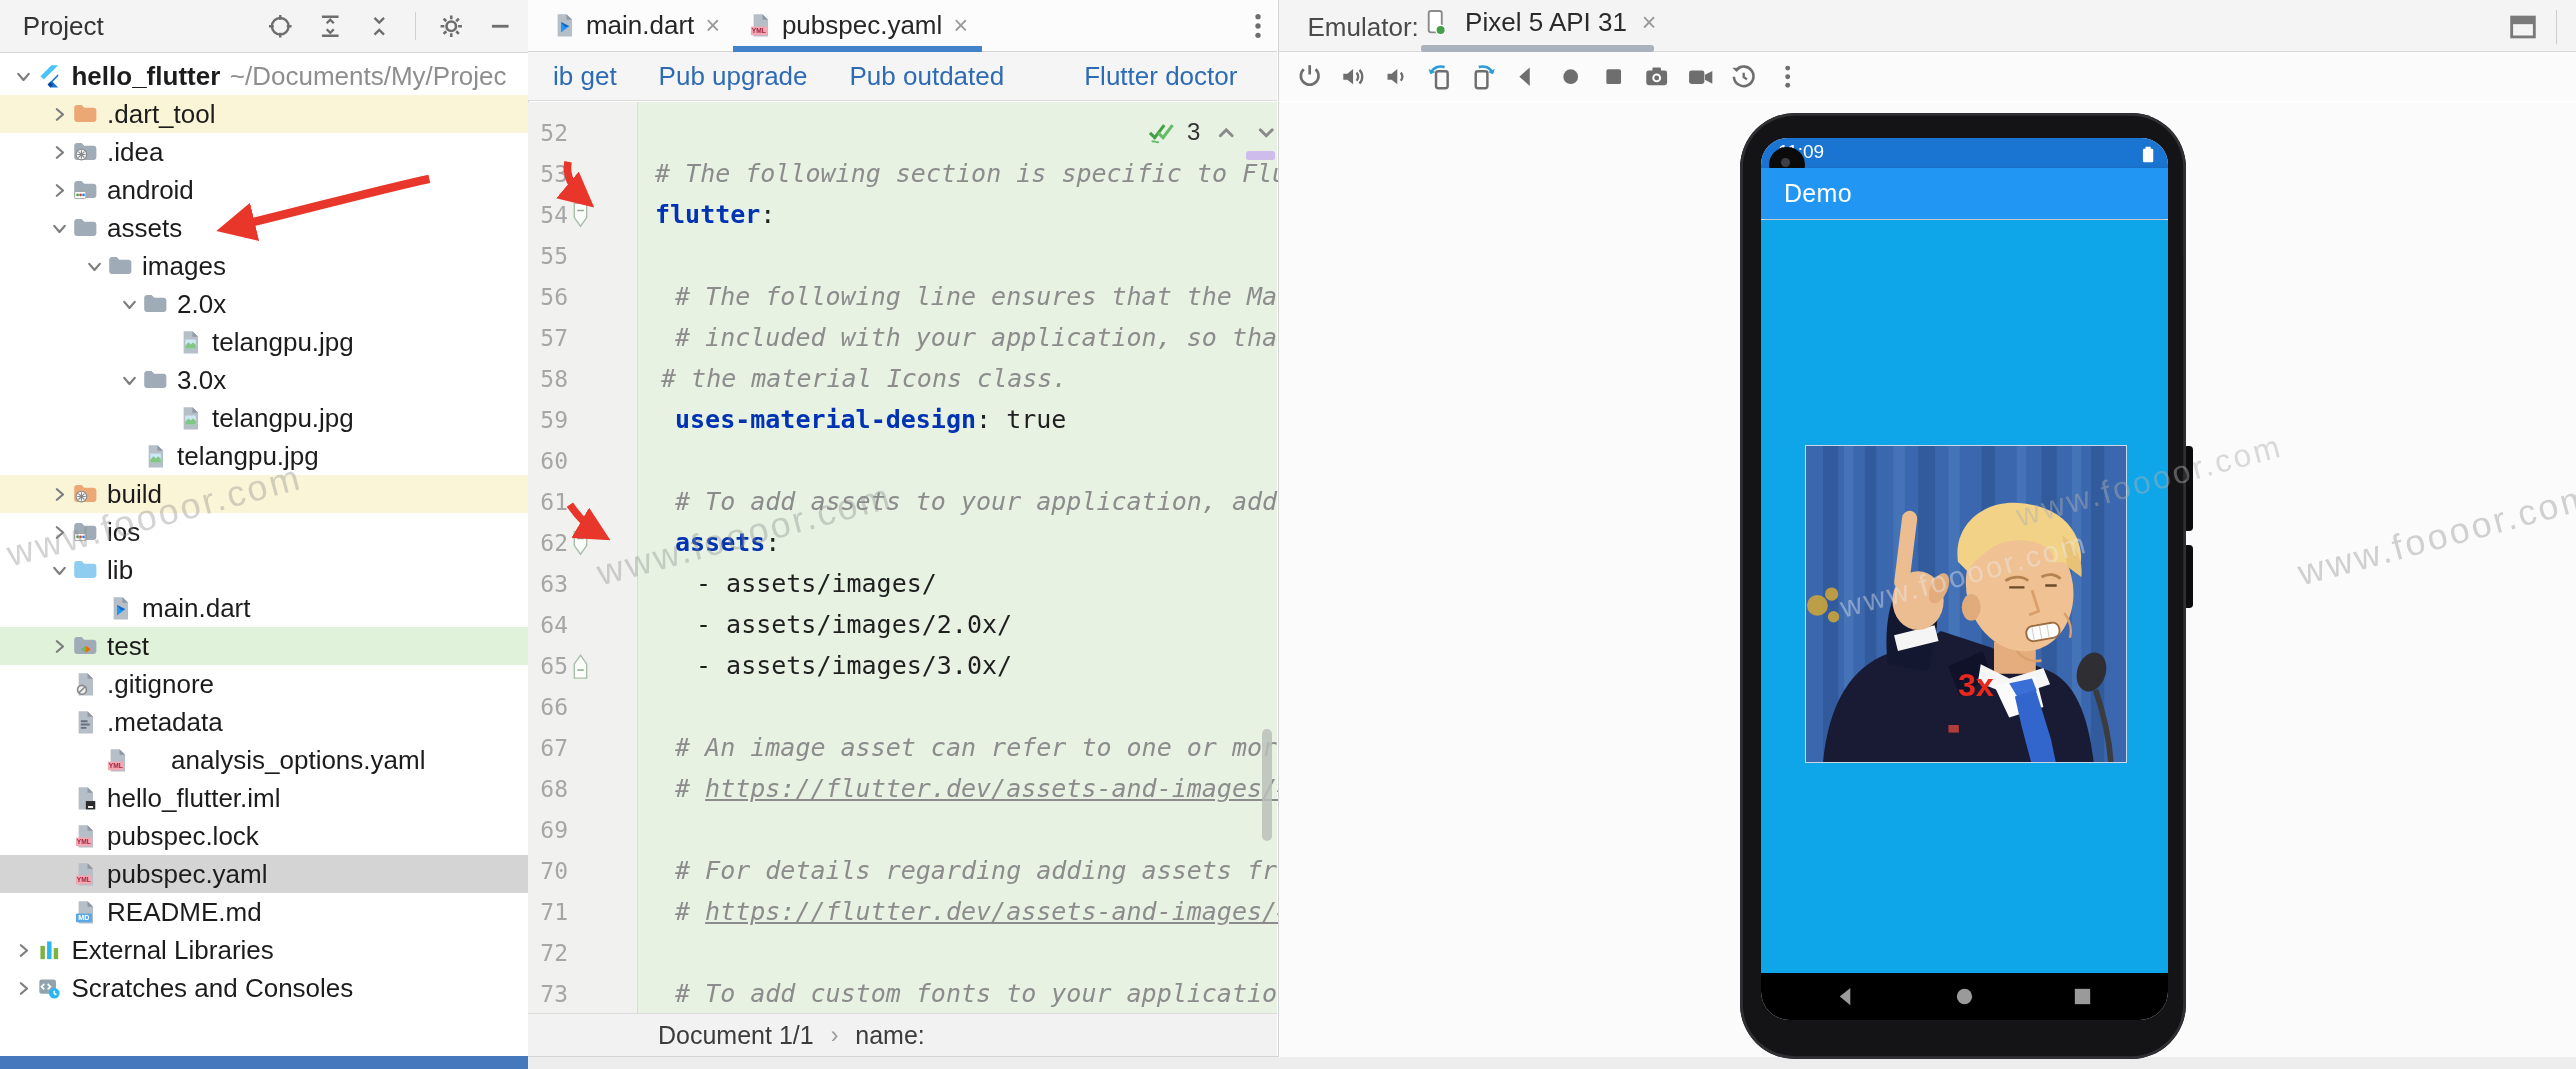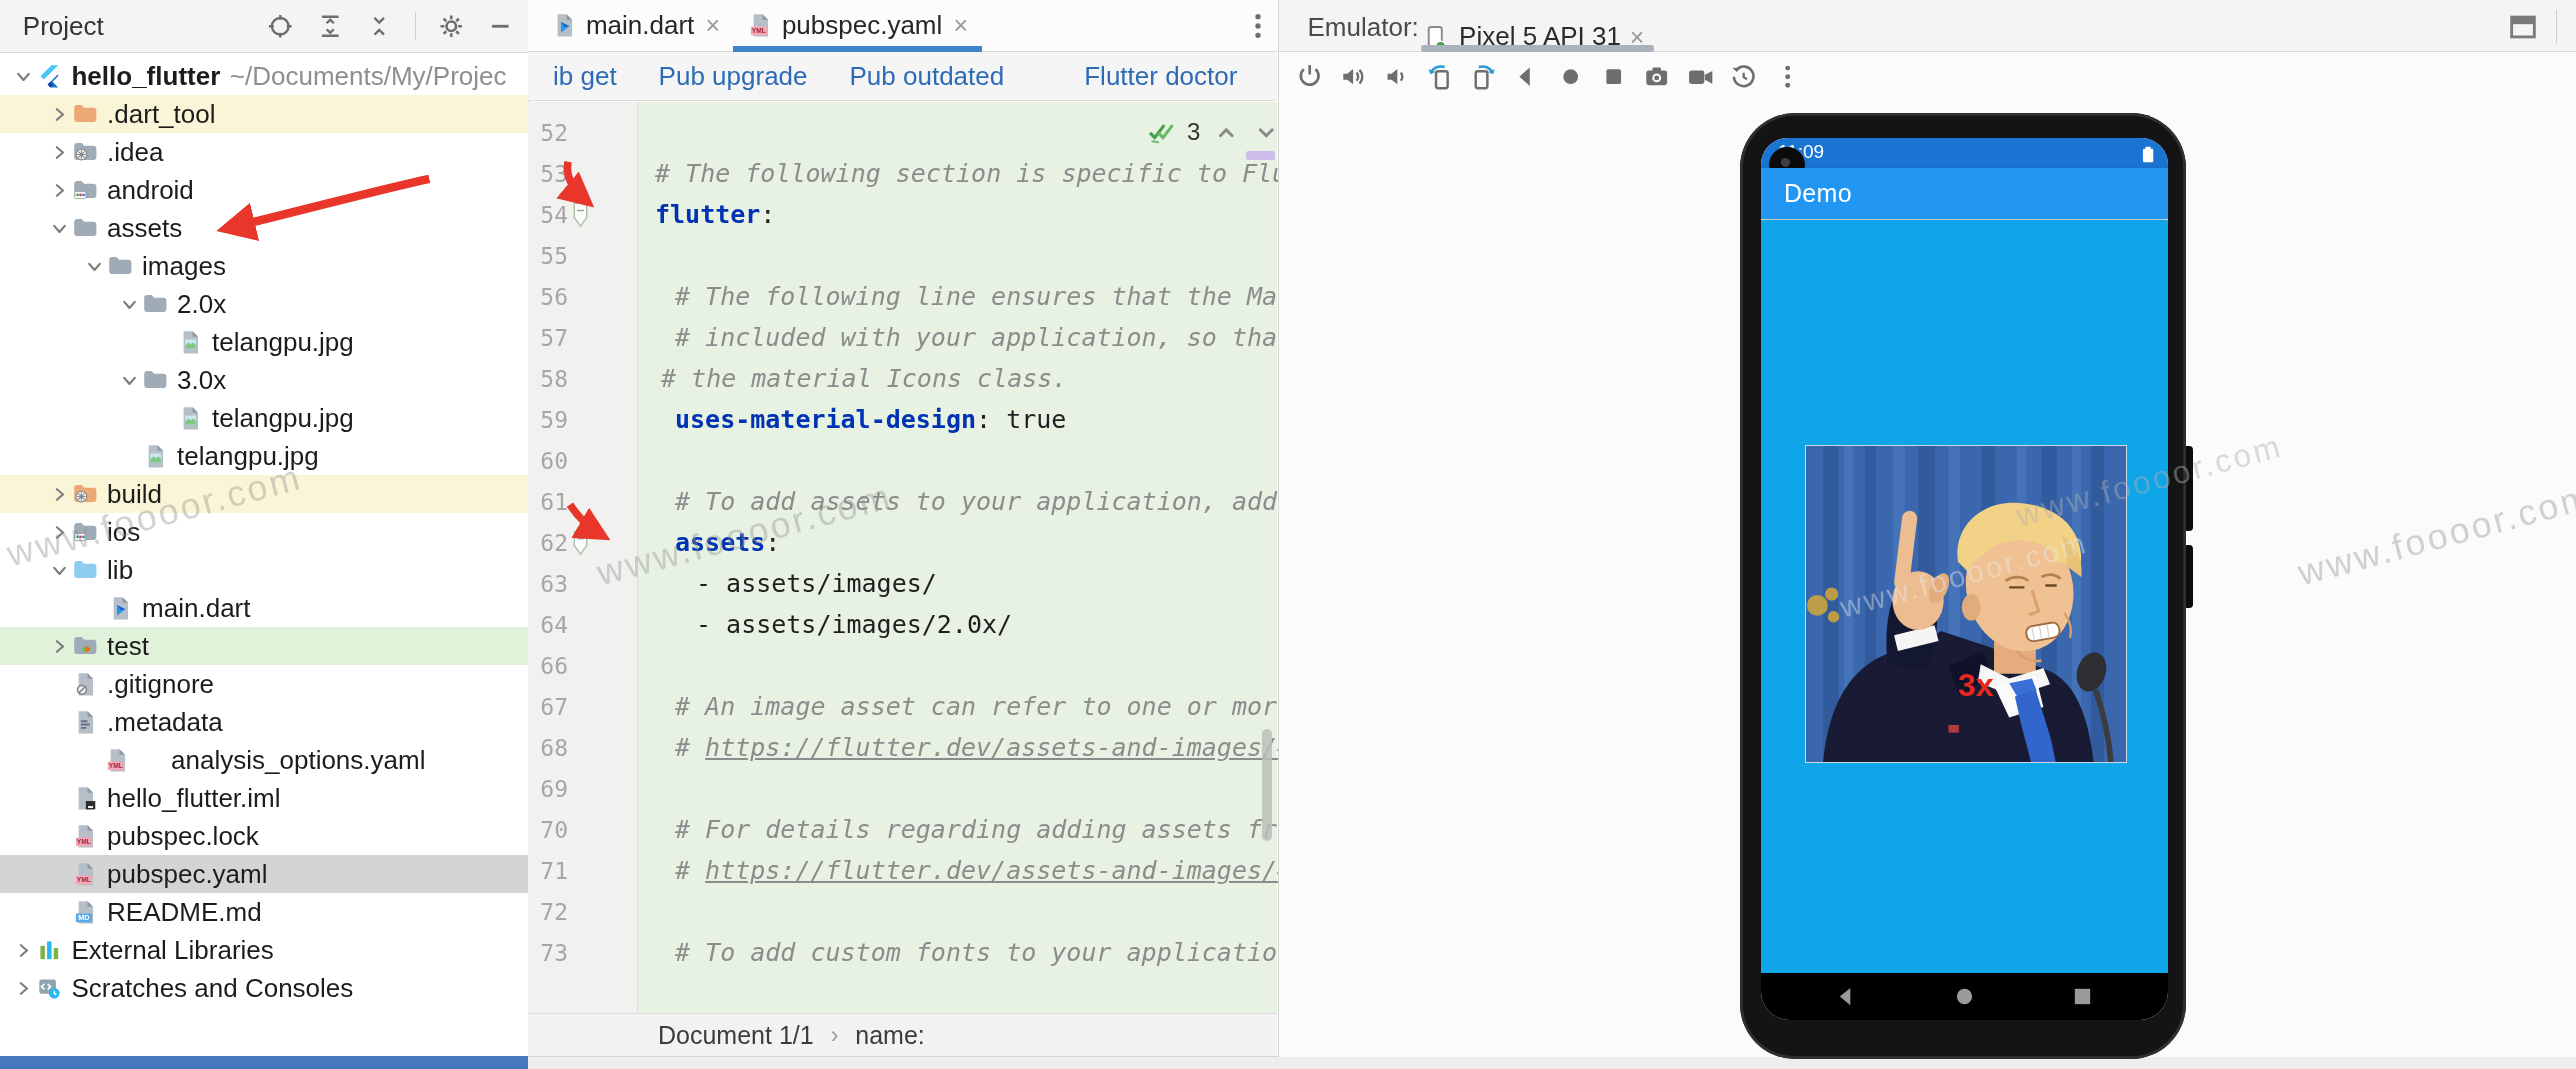--- a/index.html
+++ b/index.html
@@ -56,21 +56,21 @@
   #inspect-count{font-size:24px;color:#333}
   #stripe-mark{position:absolute;left:1246px;top:151px;width:29.4px;height:8.5px;background:#cdbcec;border-radius:2.8px}
   #code-scrollbar{position:absolute;left:1262px;top:729px;width:10.4px;height:112px;background:#b9c1b9;border-radius:5.7px;opacity:.85}
   #breadcrumbbar{position:absolute;left:528px;top:1013px;width:749px;height:44px;background:#f2f2f2;border-top:0.9px solid #dcdcdc;display:flex;align-items:center;box-sizing:border-box;padding-left:130px;gap:17px}
   .bc-item{font-size:25px;color:#3c3c3c}
   .bc-sep{font-size:23px;color:#9a9a9a}
   #bottom-strip{position:absolute;left:528px;top:1056px;width:2048px;height:13.3px;background:#ededed;border-top:0.9px solid #d5d5d5;box-sizing:border-box}
   
   #emu-header{position:absolute;left:1278px;top:0;width:1298px;height:52px;background:#f4f4f4;border-bottom:0.9px solid #d8d8d8;border-left:0.9px solid #d3d3d3;box-sizing:border-box}
   #emu-label{position:absolute;left:28.5px;top:12.3px;font-size:26px;color:#4a4a4a}
-  #emu-tab{position:absolute;left:142px;top:21px;display:flex;align-items:flex-end;gap:3px}
+  #emu-tab{position:absolute;left:142px;top:7px;display:flex;align-items:center;gap:9px}
   #emu-tab .ticon svg{width:28.5px;height:28.5px}
   #emu-tab-label{font-size:26px;color:#2b2b2b}
   #emu-tab-x{font-size:25px;color:#9a9a9a;margin-left:5.7px}
   #emu-underline{position:absolute;left:142px;top:45px;width:233px;height:6.6px;background:#a9b2bd;border-radius:2.8px}
   #win-restore{position:absolute;left:1227px;top:9.5px}
   #win-restore svg{width:34px;height:34px}
   #hdr-div2{position:absolute;left:1277px;top:9.5px;width:0.9px;height:34px;background:#cccccc}
   #hdr-dots{position:absolute;left:1290px;top:11.4px}
   #emu-toolbar{position:absolute;left:1278px;top:52px;width:1298px;height:49px;background:#fbfbfb;border-left:0.9px solid #d3d3d3;display:flex;align-items:center;gap:11.4px;box-sizing:border-box;padding-left:15px}
   .etbtn{width:32px;height:32px;display:flex;align-items:center;justify-content:center}
@@ -599,20 +599,30 @@
     </div>
     <div class="cline">
       <span class="lnum">63</span>
       <span class="fold"></span>
       <span class="ltext" style="padding-left: 59px;"><span class="seg-p">- assets/images/</span></span>
     </div>
     <div class="cline">
       <span class="lnum">64</span>
       <span class="fold"></span>
       <span class="ltext" style="padding-left: 59px;"><span class="seg-p">- assets/images/2.0x/</span></span>
+    </div>
+    <div class="cline">
+      <span class="lnum">65</span>
+      <span class="fold">
+        <svg viewBox="0 0 20 30">
+          <path d="M3.5 27.5h13v-15L10 3.5l-6.5 9z" fill="#fbfdfb" stroke="#a9bfa9" stroke-width="1.5"></path>
+          <path d="M6.5 19h7" stroke="#8aa88a" stroke-width="1.5"></path>
+        </svg>
+      </span>
+      <span class="ltext" style="padding-left: 59px;"><span class="seg-p">- assets/images/3.0x/</span></span>
     </div>
     <div class="cline">
       <span class="lnum">66</span>
       <span class="fold"></span>
       <span class="ltext" style="padding-left: 18px;"></span>
     </div>
     <div class="cline">
       <span class="lnum">67</span>
       <span class="fold"></span>
       <span class="ltext" style="padding-left: 38px;"><span class="seg-c"># An image asset can refer to one or more resolution-specific "variants", see</span></span>

